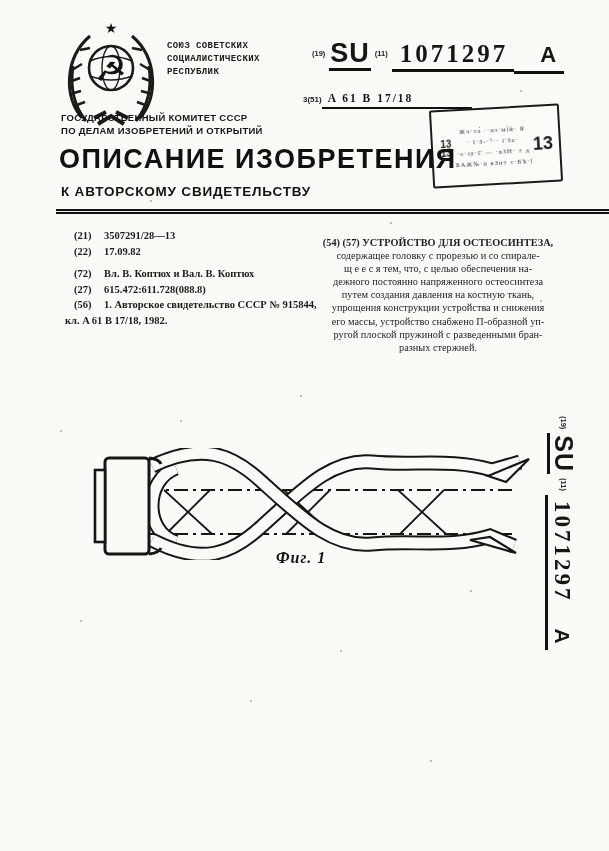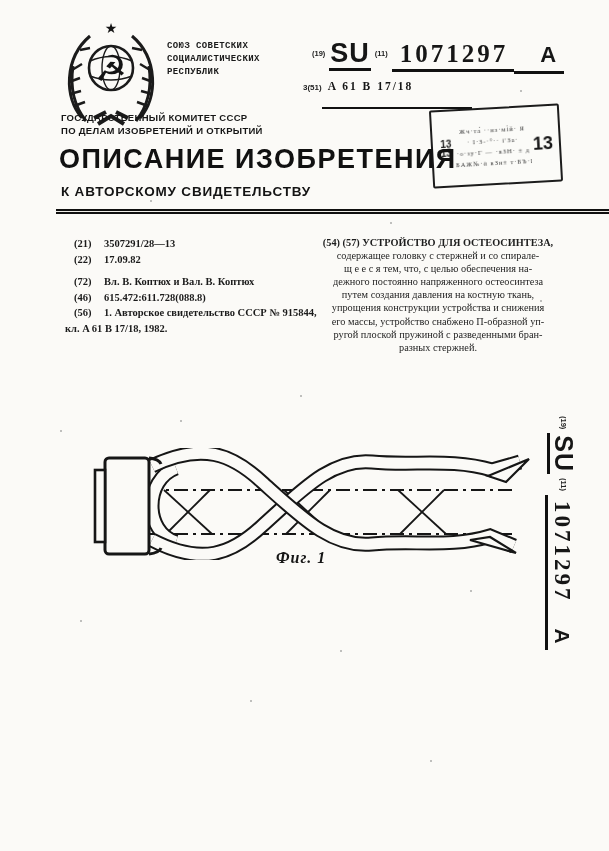--- a/index.html
+++ b/index.html
@@ -15,21 +15,21 @@
   .country{left:167px;top:40px;font-family:Liberation Mono, monospace;
     font-weight:bold;font-size:9px;line-height:13px;letter-spacing:.4px;color:#1a1a1a;}
   .su-line{left:312px;top:38px;width:260px;white-space:nowrap;}
   .small-code{font-family:"Liberation Sans",sans-serif;font-size:7.5px;font-weight:bold;vertical-align:6px;color:#222;}
   .su-big{font-family:"Liberation Sans",sans-serif;font-weight:bold;font-size:27px;
     border-bottom:3px solid #111;padding:0 1px 0 1px;letter-spacing:1px;}
   .pub-big{font-family:"Liberation Serif",serif;font-weight:bold;font-size:25px;
     border-bottom:3px solid #111;padding:0 6px 2px 8px;letter-spacing:3px;}
   .kind-big{font-family:"Liberation Sans",sans-serif;font-weight:bold;font-size:22px;
     border-bottom:3px solid #111;padding:0 8px 4px 26px;}
-  .ipc-line{left:303px;top:80px;white-space:nowrap;font-size:0;}
+  .ipc-line{left:303px;top:92px;white-space:nowrap;font-size:0;}
   .ipc-label{font-family:"Liberation Sans",sans-serif;font-size:8px;font-weight:bold;color:#222;margin-right:6px;}
   .ipc-code{font-family:"Liberation Serif",serif;font-weight:bold;font-size:11.5px;letter-spacing:2px;}
   .ipc-underline{left:322px;top:107px;width:150px;height:2px;background:#111;}
   .committee{left:61px;top:112px;font-family:"Liberation Sans",sans-serif;
     font-weight:bold;font-size:9.5px;line-height:12.5px;letter-spacing:.3px;color:#161616;}
   .doc-title{left:59px;top:144px;font-family:"Liberation Sans",sans-serif;
     font-weight:bold;font-size:27px;letter-spacing:1.5px;color:#111;transform:scaleY(1.05);}
   .doc-subtitle{left:61px;top:184px;font-family:"Liberation Sans",sans-serif;
     font-weight:bold;font-size:13.5px;letter-spacing:.8px;color:#141414;}
   .thick-rule{left:56px;top:209px;width:553px;height:5px;
@@ -38,21 +38,21 @@
   .stamp{left:431px;top:107px;width:130px;height:78px;border:2.5px solid #1c1c1c;
     transform:rotate(-3.2deg);border-radius:2px;background:rgba(255,255,255,.2);
     display:flex;align-items:center;padding:2px 4px;box-sizing:border-box;}
   .stamp-left{width:18px;text-align:center;font-family:"Liberation Sans",sans-serif;
     font-weight:bold;font-size:10px;line-height:9px;color:#222;filter:blur(.4px);}
   .stamp-mid{flex:1;text-align:center;font-size:6.5px;line-height:11px;color:#3a3a3a;
     filter:blur(.6px);letter-spacing:1px;white-space:nowrap;overflow:hidden;}
   .stamp-right{width:24px;text-align:center;font-family:"Liberation Sans",sans-serif;
     font-weight:bold;font-size:18px;color:#181818;filter:blur(.3px);}
   
-  .biblio{left:74px;top:236px;width:235px;font-size:10.5px;font-weight:bold;line-height:15.5px;color:#1b1b1b;}
+  .biblio{left:74px;top:228px;width:235px;font-size:10.5px;font-weight:bold;line-height:15.5px;color:#1b1b1b;}
   .biblio .row{white-space:nowrap;}
   .biblio .gap{height:7px;}
   .biblio .code{display:inline-block;width:30px;}
   .biblio .cont{margin-left:-9px;}
   .abstract{left:310px;top:236px;width:256px;font-size:10.3px;line-height:13.1px;color:#1e1e1e;text-align:center;}
   .abstract .ln{white-space:nowrap;}
   .abstract .ln.first{font-weight:bold;}
   
   .figure-wrap{left:92px;top:448px;width:440px;height:112px;}
   .fig-caption{left:276px;top:549px;font-family:"Liberation Serif",serif;
@@ -141,28 +141,28 @@
 
 <div class="abs doc-title">ОПИСАНИЕ ИЗОБРЕТЕНИЯ</div>
 <div class="abs doc-subtitle">К АВТОРСКОМУ СВИДЕТЕЛЬСТВУ</div>
 <div class="abs thick-rule"></div>
 
 <div class="abs biblio">
   <div class="row"><span class="code">(21)</span><span>3507291/28—13</span></div>
   <div class="row"><span class="code">(22)</span><span>17.09.82</span></div>
   <div class="gap"></div>
   <div class="row"><span class="code">(72)</span><span>Вл. В. Коптюх и Вал. В. Коптюх</span></div>
-  <div class="row"><span class="code">(46)</span><span>615.472:611.728(088.8)</span></div>
+  <div class="row"><span class="code">(27)</span><span>615.472:611.728(088.8)</span></div>
   <div class="row"><span class="code">(56)</span><span>1. Авторское свидетельство СССР № 915844,</span></div>
   <div class="row cont">кл. A 61 B 17/18, 1982.</div>
 </div>
 
 <div class="abs abstract">
   <div class="ln first">(54) (57)   УСТРОЙСТВО ДЛЯ ОСТЕОСИНТЕЗА,</div>
-  <div class="ln">содержащее головку с стержней и со спирале-</div>
+  <div class="ln">содержащее головку с прорезью и со спирале-</div>
   <div class="ln">щ е е с я  тем, что, с целью обеспечения на-</div>
   <div class="ln">дежного постоянно напряженного остеосинтеза</div>
   <div class="ln">путем создания давления на костную ткань,</div>
   <div class="ln">упрощения конструкции устройства и снижения</div>
   <div class="ln">его массы, устройство снабжено П-образной уп-</div>
   <div class="ln">ругой плоской пружиной с разведенными бран-</div>
   <div class="ln">разных стержней.</div>
 </div>
 
 <svg class="abs figure-wrap" viewBox="0 0 440 112">

